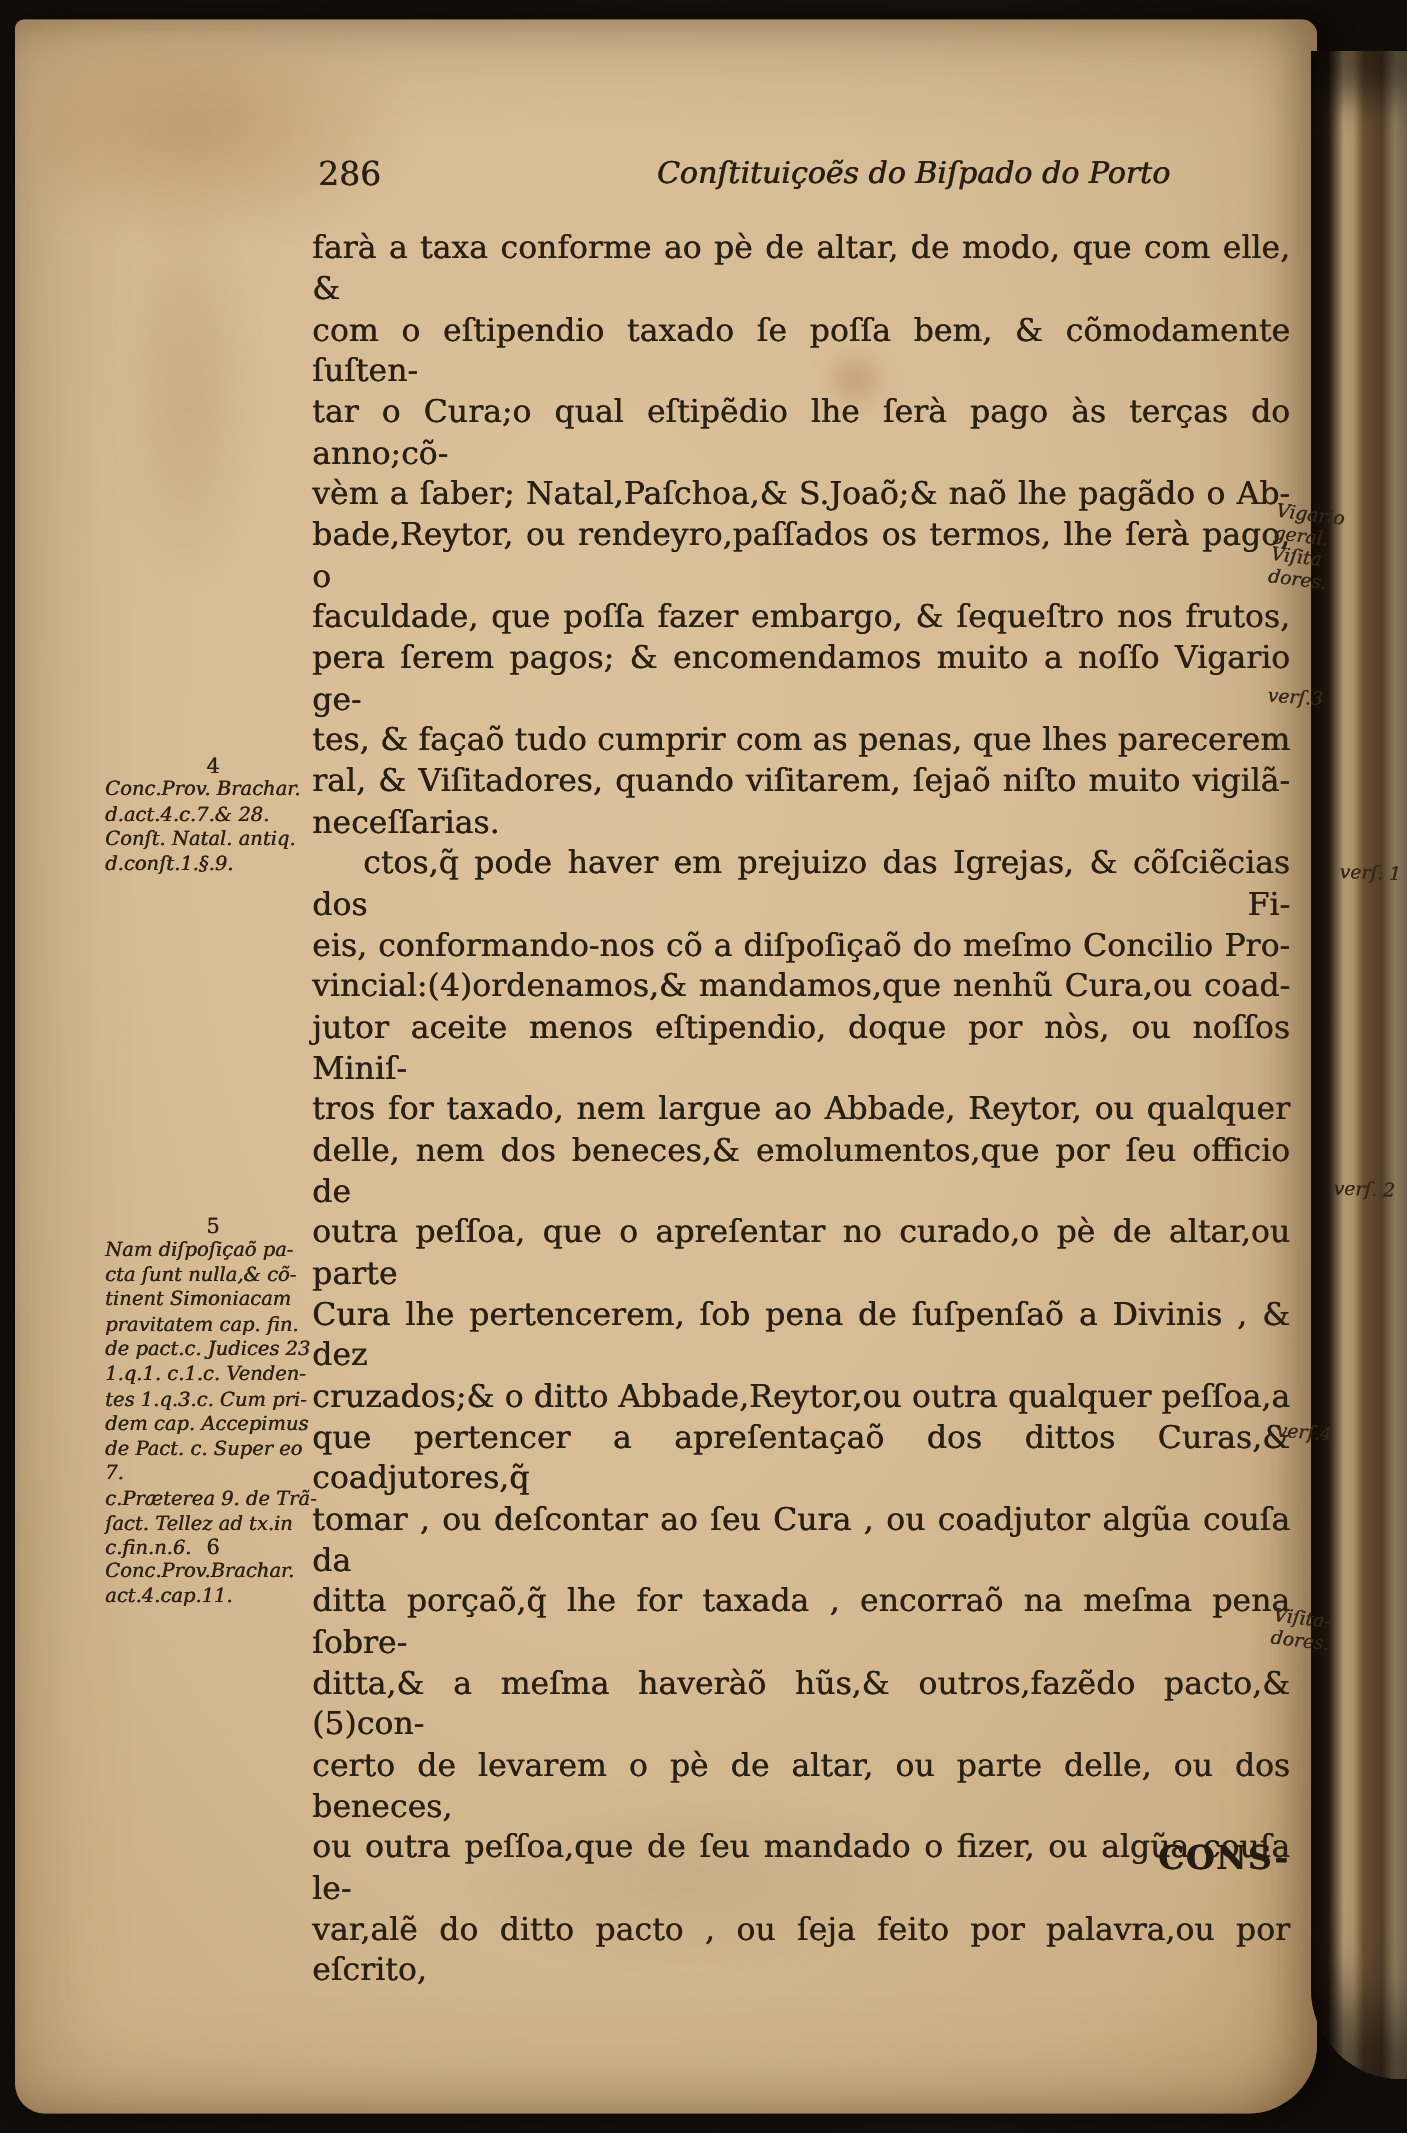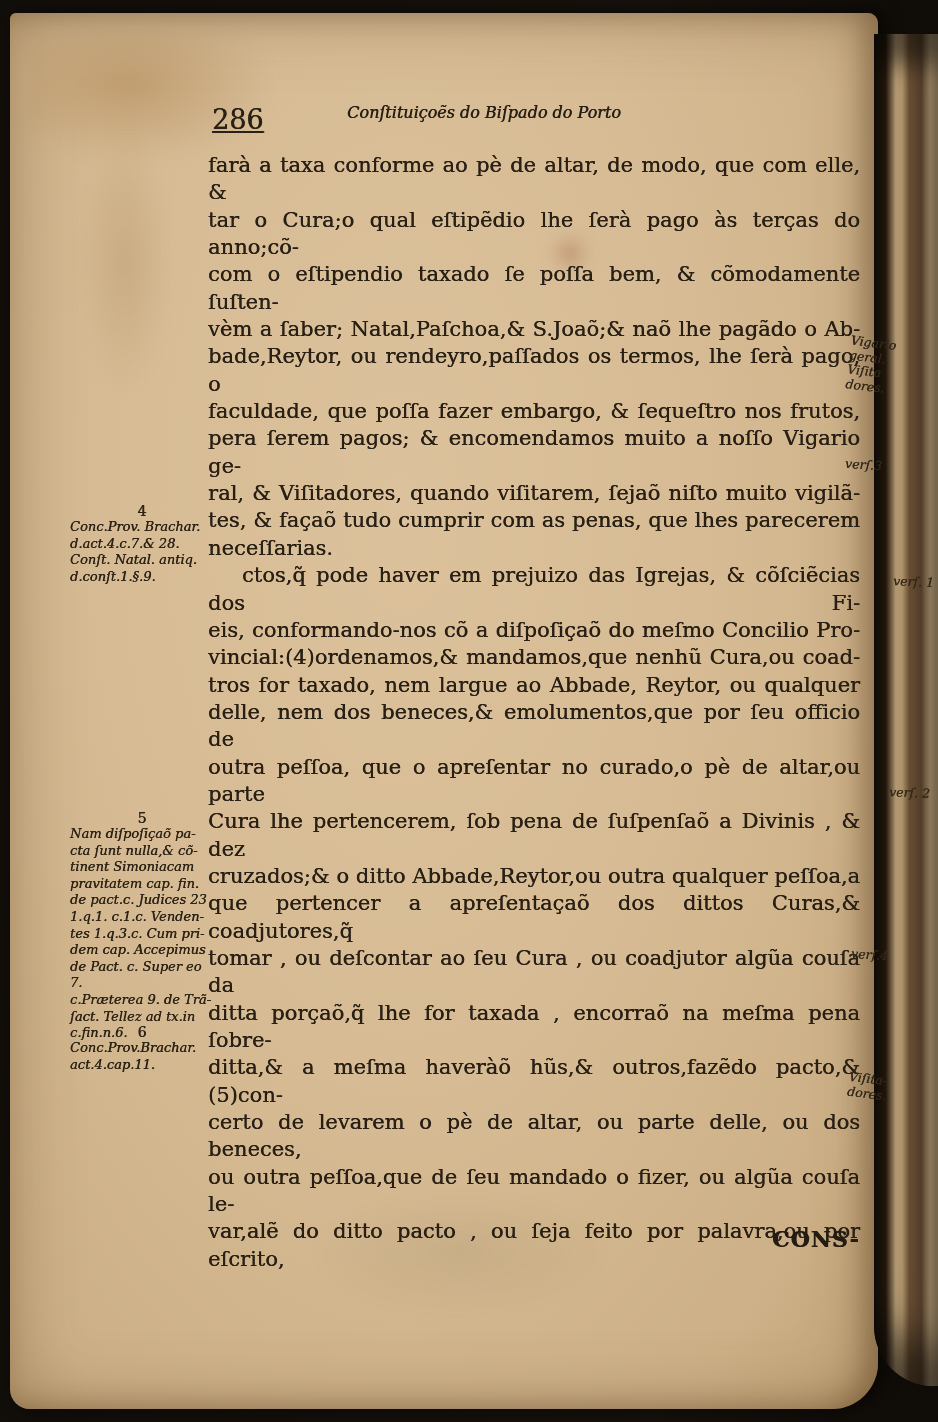--- a/index.html
+++ b/index.html
@@ -19,24 +19,24 @@
   .stain.s3{left:540px;top:220px;width:40px;height:40px;
         background:radial-gradient(circle, rgba(140,70,40,.35), rgba(140,70,40,0) 70%);}
   .stain.s4{left:300px;top:1180px;width:300px;height:120px;
         background:radial-gradient(ellipse, rgba(120,110,70,.12), rgba(120,110,70,0) 70%);}
   
   .fore-edge{position:absolute;left:874px;top:34px;width:64px;height:1352px;
         background:linear-gradient(90deg,#1f160d 0%,#2b1d10 18%,#c4a87d 34%,#b99c71 44%,#6e5335 55%,#5f4730 74%,#c7ab80 88%,#cdb187 100%);
         border-radius:0 0 0 60px;
         box-shadow:inset 0 -40px 40px rgba(0,0,0,.55), inset 0 30px 25px rgba(0,0,0,.5);}
   
-  .page-number{position:absolute;left:212px;top:104px;font-size:27px;color:#2a2116;
-        text-shadow:.4px 0 0 #2a2116;text-decoration:underline;}
-  .running-title{position:absolute;left:347px;top:103px;width:420px;text-align:left;
-        font-style:italic;font-size:16px;color:#271f14;text-shadow:.5px 0 0 #271f14;white-space:nowrap;}
+  .page-number{position:absolute;left:212px;top:104px;font-size:22px;color:#2a2116;
+        text-shadow:.4px 0 0 #2a2116;}
+  .running-title{position:absolute;left:360px;top:103px;width:420px;text-align:right;
+        font-style:italic;font-size:20px;color:#271f14;text-shadow:.5px 0 0 #271f14;white-space:nowrap;}
   
   .body-col{position:absolute;left:208px;top:152px;width:652px;color:#281f15;
         font-size:21px;line-height:27.35px;text-shadow:.35px 0 0 #281f15;}
   .para div{text-align:justify;text-align-last:justify;white-space:normal;}
   .para div:last-child{text-align-last:left;}
   .para.indent div:first-child{text-indent:34px;}
   
   .lnote{position:absolute;left:70px;width:144px;font-style:italic;font-size:13px;
         line-height:16.6px;color:#2c2316;text-shadow:.35px 0 0 #2c2316;}
   .lnote .num{text-align:center;font-style:normal;font-size:14px;line-height:16px;}
@@ -69,34 +69,35 @@
   </div>
 
   <div class="fore-edge"></div>
 
   <div class="page-number">286</div>
   <div class="running-title">Conſtituiçoẽs do Biſpado do Porto</div>
 
   <div class="body-col">
     <div class="para">
         <div class="bodyline">farà a taxa conforme ao pè de altar, de modo, que com elle, &amp;</div>
+        <div class="bodyline">com o eſtipendio taxado ſe poſſa bem, &amp; cõmodamente ſuſten-</div>
         <div class="bodyline">tar o Cura;o qual eſtipẽdio lhe ſerà pago às terças do anno;cõ-</div>
-        <div class="bodyline">com o eſtipendio taxado ſe poſſa bem, &amp; cõmodamente ſuſten-</div>
         <div class="bodyline">vèm a ſaber; Natal,Paſchoa,&amp; S.Joaõ;&amp; naõ lhe pagãdo o Ab-</div>
         <div class="bodyline">bade,Reytor, ou rendeyro,paſſados os termos, lhe ſerà pago, o</div>
         <div class="bodyline">faculdade, que poſſa fazer embargo, &amp; ſequeſtro nos frutos,</div>
         <div class="bodyline">pera ſerem pagos; &amp; encomendamos muito a noſſo Vigario ge-</div>
+        <div class="bodyline">tes, &amp; façaõ tudo cumprir com as penas, que lhes parecerem</div>
         <div class="bodyline">ral, &amp; Viſitadores, quando viſitarem, ſejaõ niſto muito vigilã-</div>
-        <div class="bodyline">tes, &amp; façaõ tudo cumprir com as penas, que lhes parecerem</div>
         <div class="bodyline">neceſſarias.</div>
       </div>
     <div class="para indent">
         <div class="bodyline">ctos,q̃ pode haver em prejuizo das Igrejas, &amp; cõſciẽcias dos Fi-</div>
         <div class="bodyline">eis, conformando-nos cõ a diſpoſiçaõ do meſmo Concilio Pro-</div>
         <div class="bodyline">vincial:(4)ordenamos,&amp; mandamos,que nenhũ Cura,ou coad-</div>
+        <div class="bodyline">jutor aceite menos eſtipendio, doque por nòs, ou noſſos Miniſ-</div>
         <div class="bodyline">tros for taxado, nem largue ao Abbade, Reytor, ou qualquer</div>
         <div class="bodyline">delle, nem dos beneces,&amp; emolumentos,que por ſeu officio de</div>
         <div class="bodyline">outra peſſoa, que o apreſentar no curado,o pè de altar,ou parte</div>
         <div class="bodyline">Cura lhe pertencerem, ſob pena de ſuſpenſaõ a Divinis , &amp; dez</div>
         <div class="bodyline">cruzados;&amp; o ditto Abbade,Reytor,ou outra qualquer peſſoa,a</div>
         <div class="bodyline">que pertencer a apreſentaçaõ dos dittos Curas,&amp; coadjutores,q̃</div>
         <div class="bodyline">tomar , ou deſcontar ao ſeu Cura , ou coadjutor algũa couſa da</div>
         <div class="bodyline">ditta porçaõ,q̃ lhe for taxada , encorraõ na meſma pena ſobre-</div>
         <div class="bodyline">ditta,&amp; a meſma haveràõ hũs,&amp; outros,fazẽdo pacto,&amp;(5)con-</div>
         <div class="bodyline">certo de levarem o pè de altar, ou parte delle, ou dos beneces,</div>

